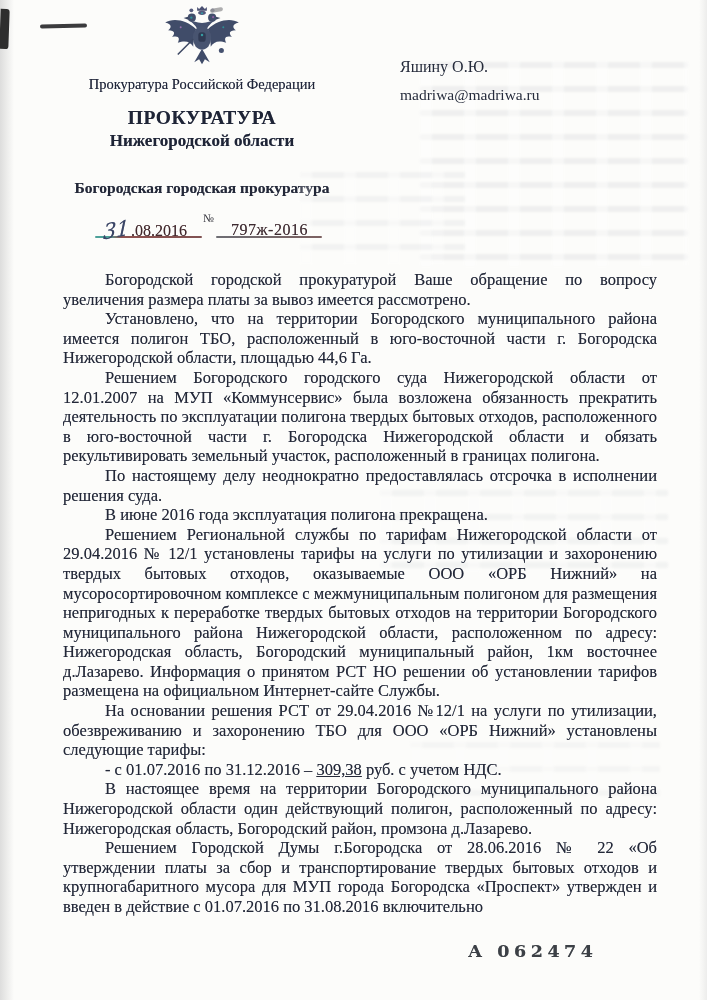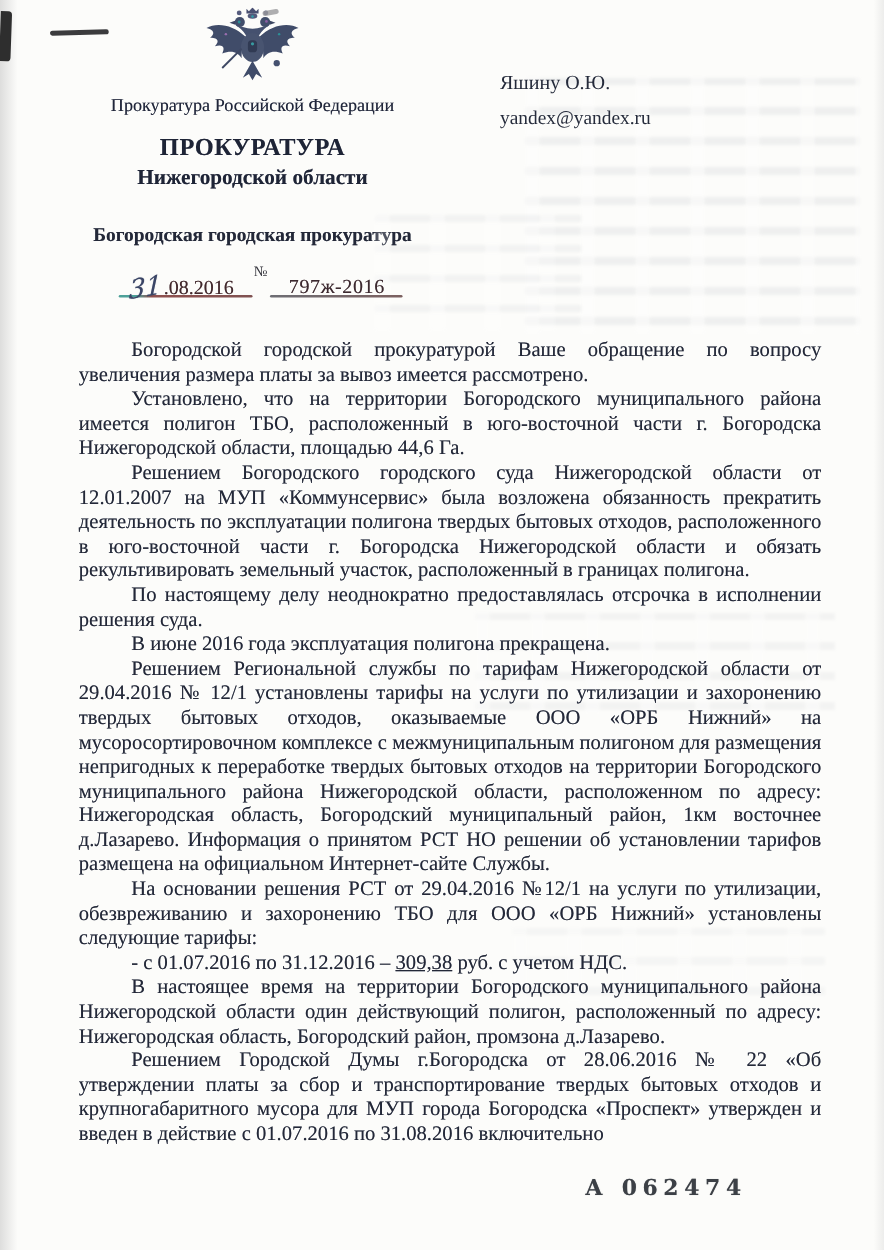--- a/index.html
+++ b/index.html
@@ -132,21 +132,21 @@
     <div class="rule1"></div>
     <div class="rule2"></div>
     <span class="hand-day">31</span>
     <span class="date-printed">.08.2016</span>
     <span class="num-sign">№</span>
     <span class="num-value">797ж-2016</span>
   </div>
 
   <div class="addressee">
     <div class="name">Яшину О.Ю.</div>
-    <div class="email">yandex@yandex.ru</div>
+    <div class="email">madriwa@madriwa.ru</div>
   </div>
 
   <div class="body-text">
       <p>Богородской городской прокуратурой Ваше обращение по вопросу увеличения размера платы за вывоз имеется рассмотрено.</p>
       <p>Установлено, что на территории Богородского муниципального района имеется полигон ТБО, расположенный в юго-восточной части г. Богородска Нижегородской области, площадью 44,6 Га.</p>
       <p>Решением Богородского городского суда Нижегородской области от 12.01.2007 на МУП «Коммунсервис» была возложена обязанность прекратить деятельность по эксплуатации полигона твердых бытовых отходов, расположенного в юго-восточной части г. Богородска Нижегородской области и обязать рекультивировать земельный участок, расположенный в границах полигона.</p>
       <p>По настоящему делу неоднократно предоставлялась отсрочка в исполнении решения суда.</p>
       <p>В июне 2016 года эксплуатация полигона прекращена.</p>
       <p>Решением Региональной службы по тарифам Нижегородской области от 29.04.2016 № 12/1 установлены тарифы на услуги по утилизации и захоронению твердых бытовых отходов, оказываемые ООО «ОРБ Нижний» на мусоросортировочном комплексе с межмуниципальным полигоном для размещения непригодных к переработке твердых бытовых отходов на территории Богородского муниципального района Нижегородской области, расположенном по адресу: Нижегородская область, Богородский муниципальный район, 1км восточнее д.Лазарево. Информация о принятом РСТ НО решении об установлении тарифов размещена на официальном Интернет-сайте Службы.</p>
       <p>На основании решения РСТ от 29.04.2016 №12/1 на услуги по утилизации, обезвреживанию и захоронению ТБО для ООО «ОРБ Нижний» установлены следующие тарифы:</p>

